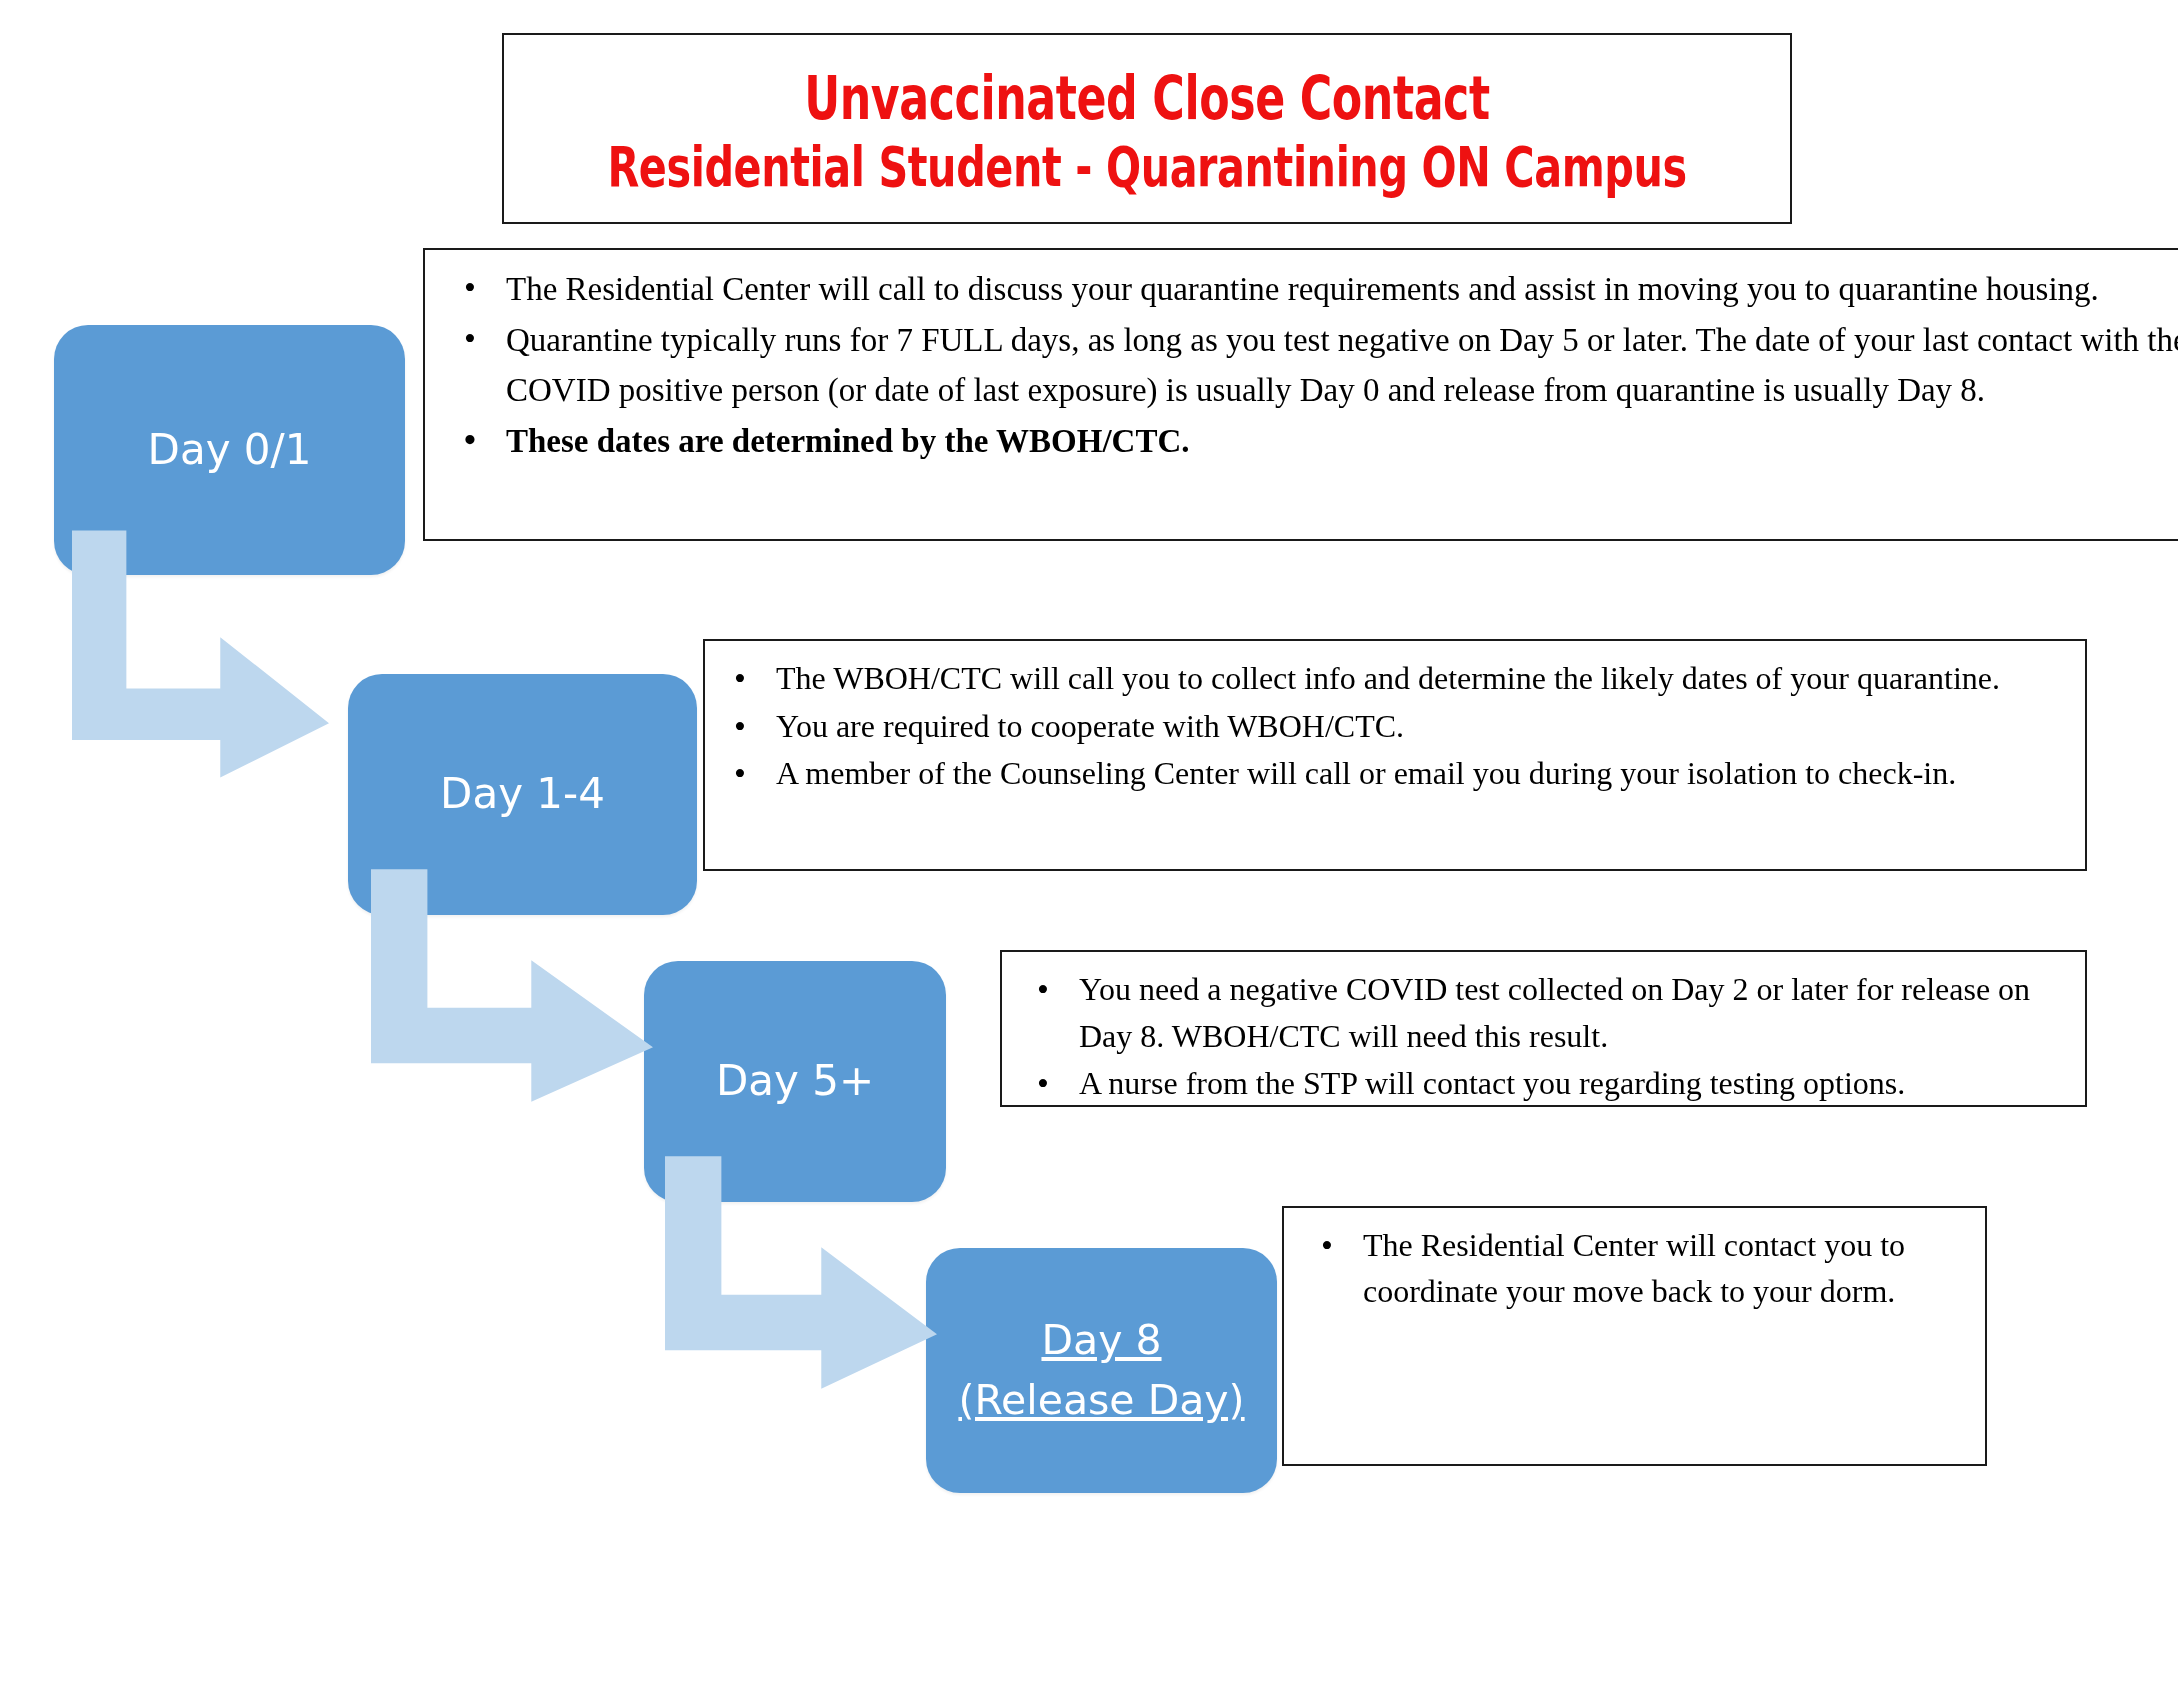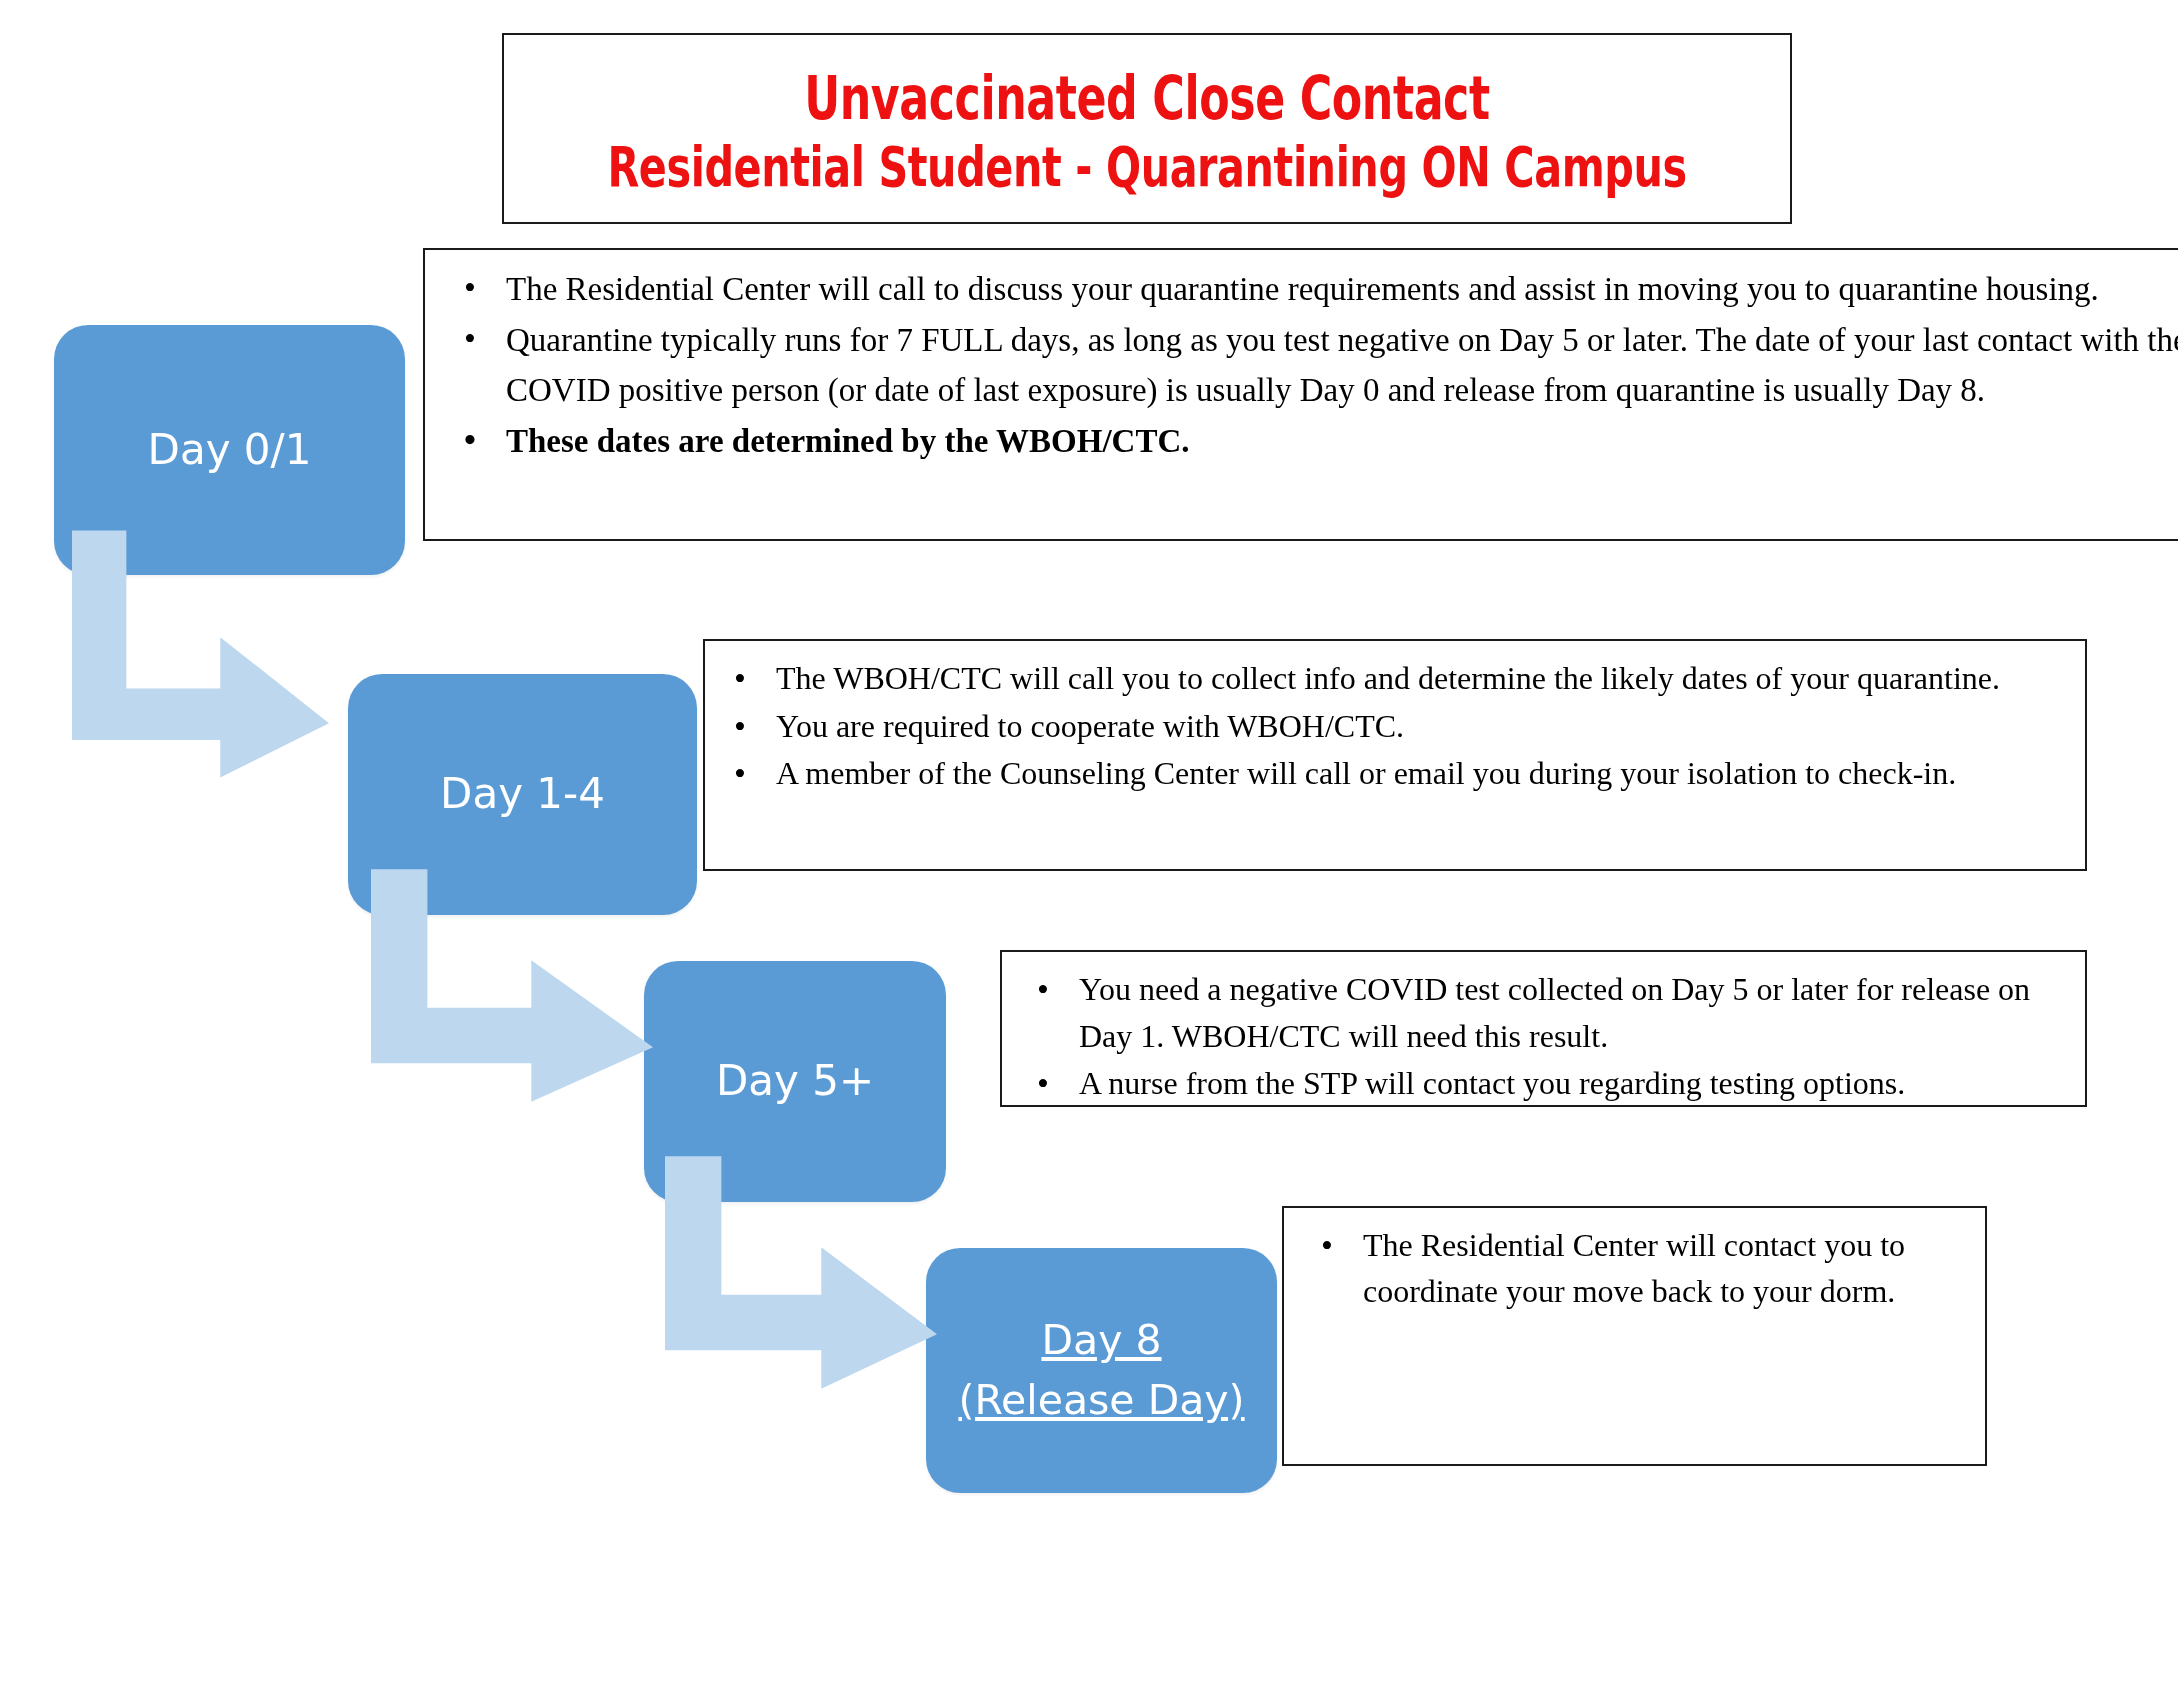--- a/index.html
+++ b/index.html
@@ -191,21 +191,21 @@
   <div class="info-box" id="info-2">
     <ul class="bullets">
         <li>The WBOH/CTC will call you to collect info and determine the likely dates of your quarantine.</li>
         <li>You are required to cooperate with WBOH/CTC.</li>
         <li>A member of the Counseling Center will call or email you during your isolation to check-in.</li>
       </ul>
   </div>
 
   <div class="info-box" id="info-3">
     <ul class="bullets">
-        <li>You need a negative COVID test collected on Day 5 or later for release on Day 1. WBOH/CTC will need this result.</li>
+        <li>You need a negative COVID test collected on Day 2 or later for release on Day 8. WBOH/CTC will need this result.</li>
         <li>A nurse from the STP will contact you regarding testing options.</li>
       </ul>
   </div>
 
   <div class="info-box" id="info-4">
     <ul class="bullets">
         <li>The Residential Center will contact you to coordinate your move back to your dorm.</li>
       </ul>
   </div>
 

